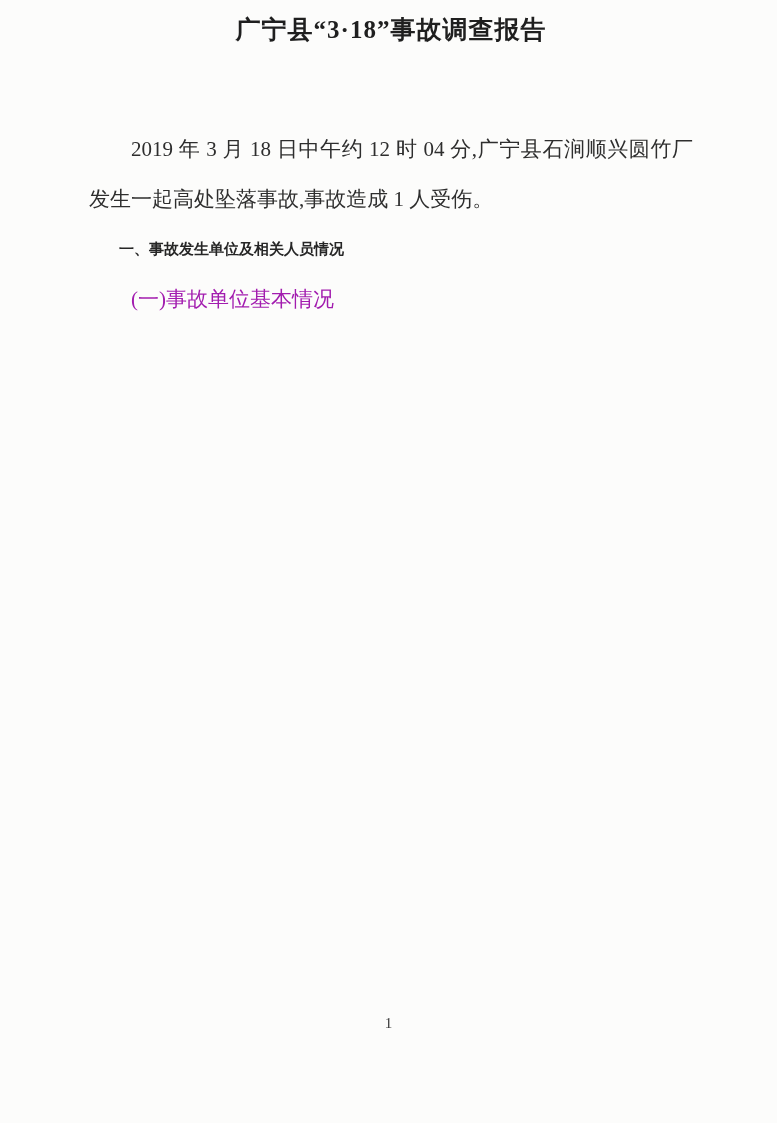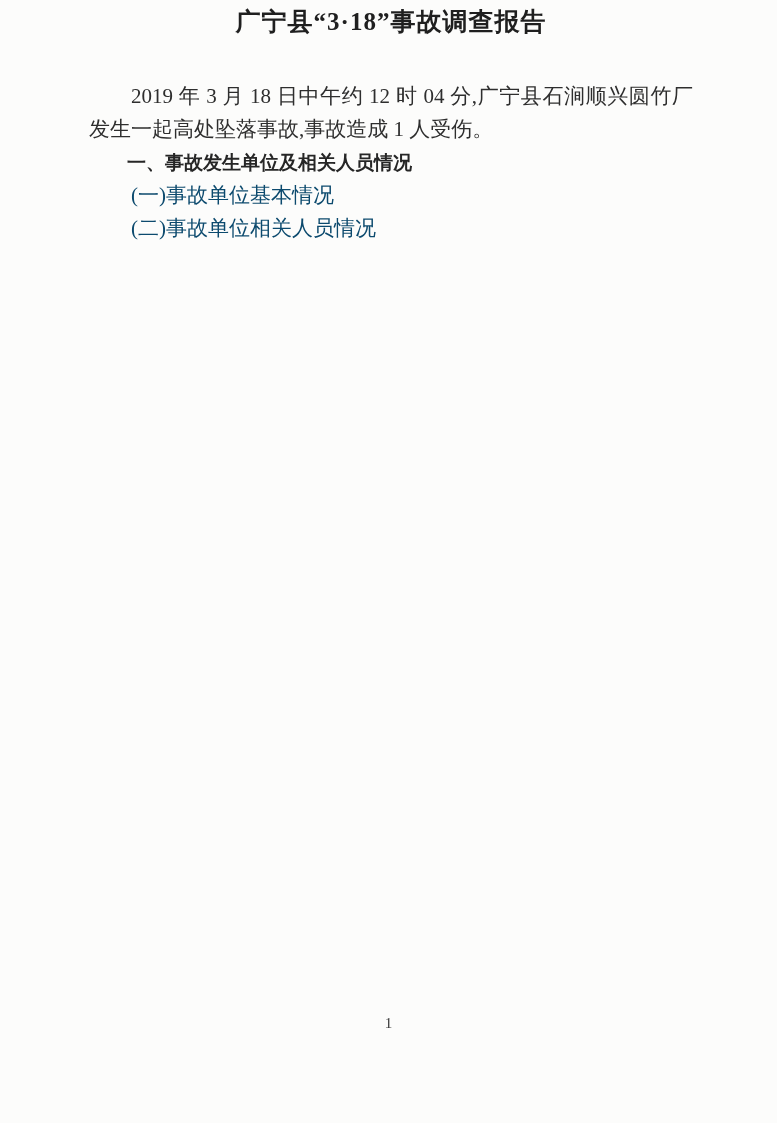--- a/index.html
+++ b/index.html
@@ -17,46 +17,46 @@
     color: #2e2e2e;
     box-sizing: border-box;
   }
   .content {
     position: absolute;
     left: 89px;
     width: 604px;
     top: 0;
   }
   .title {
-    margin: 4px;
+    margin: 12px;
     line-height: 36px;
     text-align: center;
     font-size: 25px;
     font-weight: 700;
     letter-spacing: 1px;
     color: #1f1f1f;
   }
   .textflow {
-    margin-top: 40px;
+    margin-top: 76px;
     font-size: 21px;
-    line-height: 33px;
+    line-height: 50px;
     text-align: justify;
   }
   p.para {
     margin: 0;
     text-indent: 2em;
   }
   .sec-heading {
     font-family: "Liberation Sans", "DejaVu Sans", sans-serif;
     font-weight: 700;
-    font-size: 19px;
+    font-size: 15px;
     color: #262626;
   }
   .sub-heading {
-    color: #0c4a6e;
+    color: #a21caf;
   }
   .page-number {
     position: absolute;
     left: 0;
     right: 0;
     top: 1012px;
     text-align: center;
     font-size: 15px;
     line-height: 22px;
     color: #3a3a3a;
@@ -65,17 +65,16 @@
 </head>
 <body>
 
 <div class="page">
   <div class="content">
     <h1 class="title">广宁县“3·18”事故调查报告</h1>
     <div class="textflow">
       <p class="para">2019 年 3 月 18 日中午约 12 时 04 分,广宁县石涧顺兴圆竹厂发生一起高处坠落事故,事故造成 1 人受伤。</p>
       <p class="para sec-heading">一、事故发生单位及相关人员情况</p>
       <p class="para sub-heading">(一)事故单位基本情况</p>
-      <p class="para sub-heading">(二)事故单位相关人员情况</p>
     </div>
   </div>
   <div class="page-number">1</div>
 </div>
 
 </body></html>

